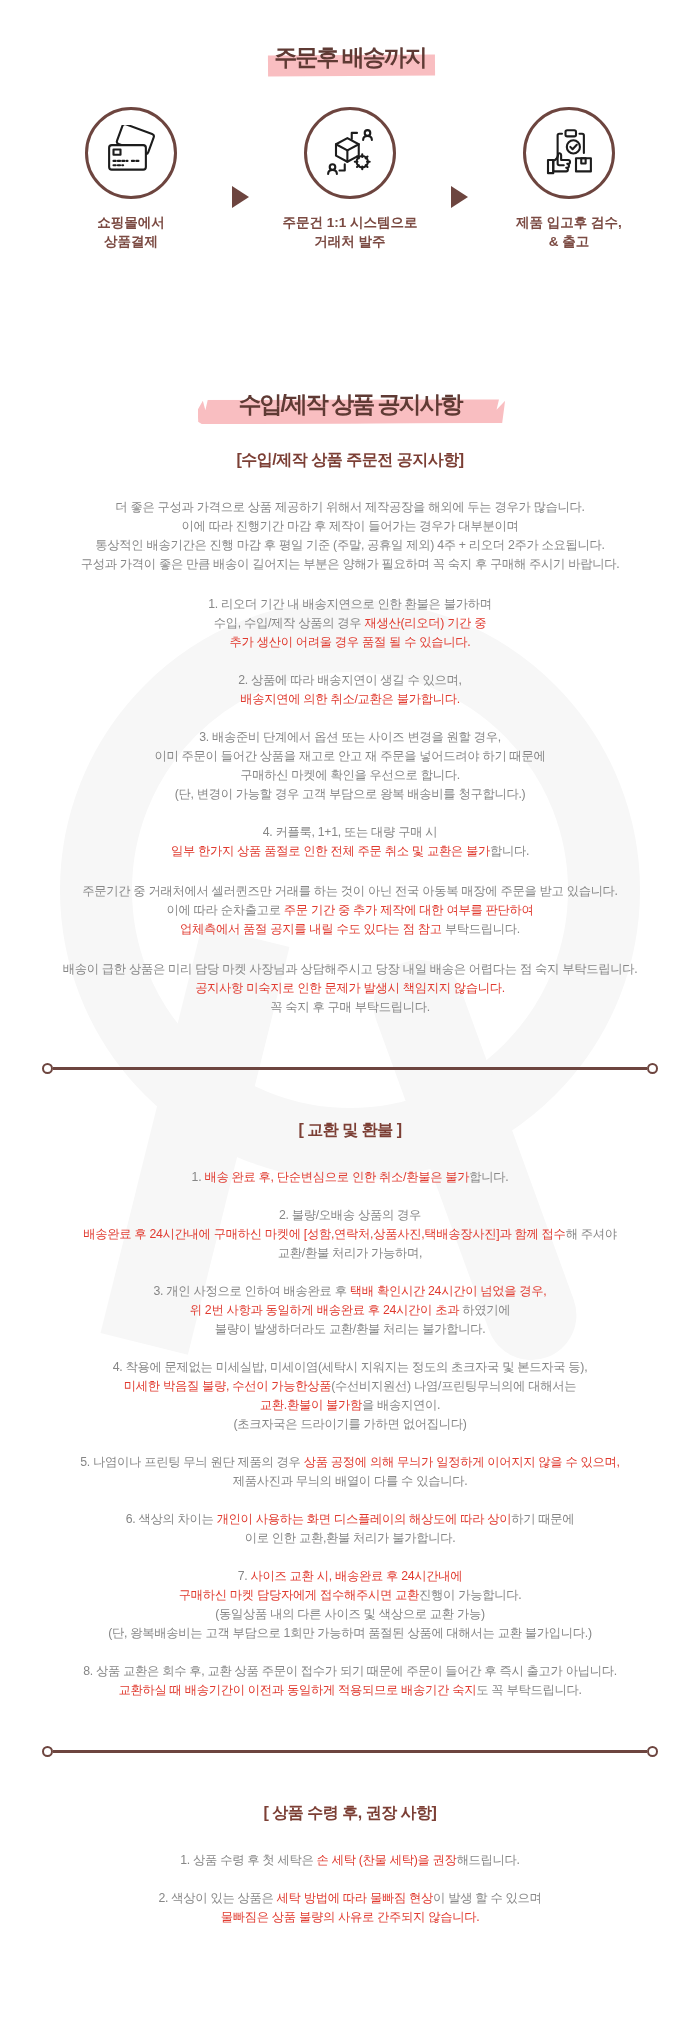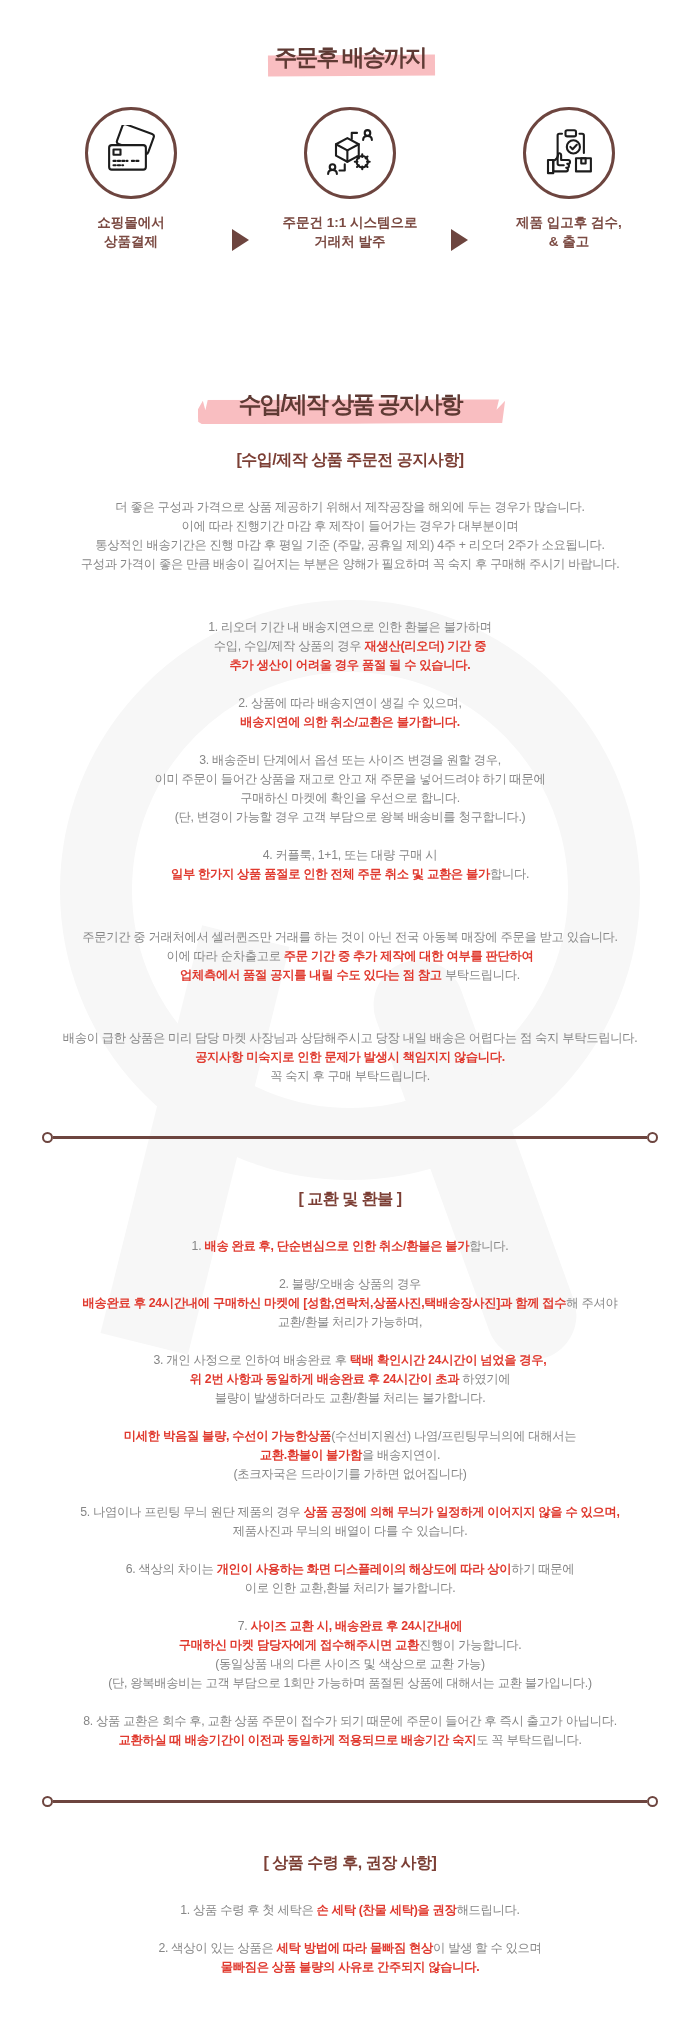--- a/index.html
+++ b/index.html
@@ -40,21 +40,21 @@
     position:absolute;z-index:1;background:var(--pink);
   }
   .band-1{left:-6px;right:-10px;bottom:-3px;height:21px;transform:rotate(-0.4deg);}
   .band-2{left:-40px;right:-44px;bottom:-4px;height:25px;transform:rotate(-0.3deg);
     clip-path:polygon(0% 38%,1.6% 4%,2.4% 42%,3.2% 0%,98% 5%,97.2% 46%,100% 10%,99% 100%,1.2% 97%,0% 88%);}
   .title2-wrap{margin-top:96px;}
 
   
   .steps{
     margin-top:34px;
-    display:flex;justify-content:center;align-items:flex-end;gap:26px;
+    display:flex;justify-content:center;align-items:center;gap:26px;
   }
   .step{width:150px;display:flex;flex-direction:column;align-items:center;}
   .step-circle{
     width:92px;height:92px;border:3px solid var(--maroon2);border-radius:50%;
     background:#fff;display:flex;align-items:center;justify-content:center;
   }
   .step-label{
     margin-top:14px;font-size:13.5px;font-weight:700;line-height:19px;color:#7b4a42;
   }
   .arrow{
@@ -63,24 +63,24 @@
     border-top:11px solid transparent;border-bottom:11px solid transparent;
   }
 
   
   .sections{margin-top:30px;}
   .sec-heading{
     font-size:16px;font-weight:700;color:var(--header);letter-spacing:-0.5px;
     margin-top:12px;
   }
   .para{margin-top:19px;font-size:12.3px;line-height:19px;letter-spacing:-0.3px;}
-  .para.sp-lg{margin-top:44px;}
+  .para.sp-lg{margin-top:21px;}
   .para.first{margin-top:27px;text-align:center;}
   .line{display:block;}
-  .rseg{color:var(--red);font-weight:700;}
+  .rseg{color:var(--red);font-weight:400;}
 
   .divider{
     display:flex;align-items:center;justify-content:center;
     margin:46px 42px 46px 42px;
   }
   .divider .ring{
     width:11px;height:11px;border:2.5px solid var(--maroon2);border-radius:50%;background:#fff;flex:0 0 auto;
   }
   .divider .bar{flex:1;height:2.5px;background:var(--maroon2);}
 
@@ -235,20 +235,21 @@
           <span class="line"><span class="nseg">2. 불량/오배송 상품의 경우</span></span>
           <span class="line"><span class="rseg">배송완료 후 24시간내에 구매하신 마켓에 [성함,연락처,상품사진,택배송장사진]과 함께 접수</span><span class="nseg">해 주셔야</span></span>
           <span class="line"><span class="nseg">교환/환불 처리가 가능하며,</span></span>
         </div>
         <div class="para">
           <span class="line"><span class="nseg">3. 개인 사정으로 인하여 배송완료 후 </span><span class="rseg">택배 확인시간 24시간이 넘었을 경우,</span></span>
           <span class="line"><span class="rseg">위 2번 사항과 동일하게 배송완료 후 24시간이 초과 </span><span class="nseg">하였기에</span></span>
           <span class="line"><span class="nseg">불량이 발생하더라도 교환/환불 처리는 불가합니다.</span></span>
         </div>
         <div class="para">
+          <span class="line"><span class="nseg">4. 착용에 문제없는 미세실밥, 미세이염(세탁시 지워지는 정도의 초크자국 및 본드자국 등),</span></span>
           <span class="line"><span class="rseg">미세한 박음질 불량, 수선이 가능한상품</span><span class="nseg">(수선비지원선) 나염/프린팅무늬의에 대해서는</span></span>
           <span class="line"><span class="rseg">교환.환불이 불가함</span><span class="nseg">을 배송지연이.</span></span>
           <span class="line"><span class="nseg">(초크자국은 드라이기를 가하면 없어집니다)</span></span>
         </div>
         <div class="para">
           <span class="line"><span class="nseg">5. 나염이나 프린팅 무늬 원단 제품의 경우 </span><span class="rseg">상품 공정에 의해 무늬가 일정하게 이어지지 않을 수 있으며,</span></span>
           <span class="line"><span class="nseg">제품사진과 무늬의 배열이 다를 수 있습니다.</span></span>
         </div>
         <div class="para">
           <span class="line"><span class="nseg">6. 색상의 차이는 </span><span class="rseg">개인이 사용하는 화면 디스플레이의 해상도에 따라 상이</span><span class="nseg">하기 때문에</span></span>

